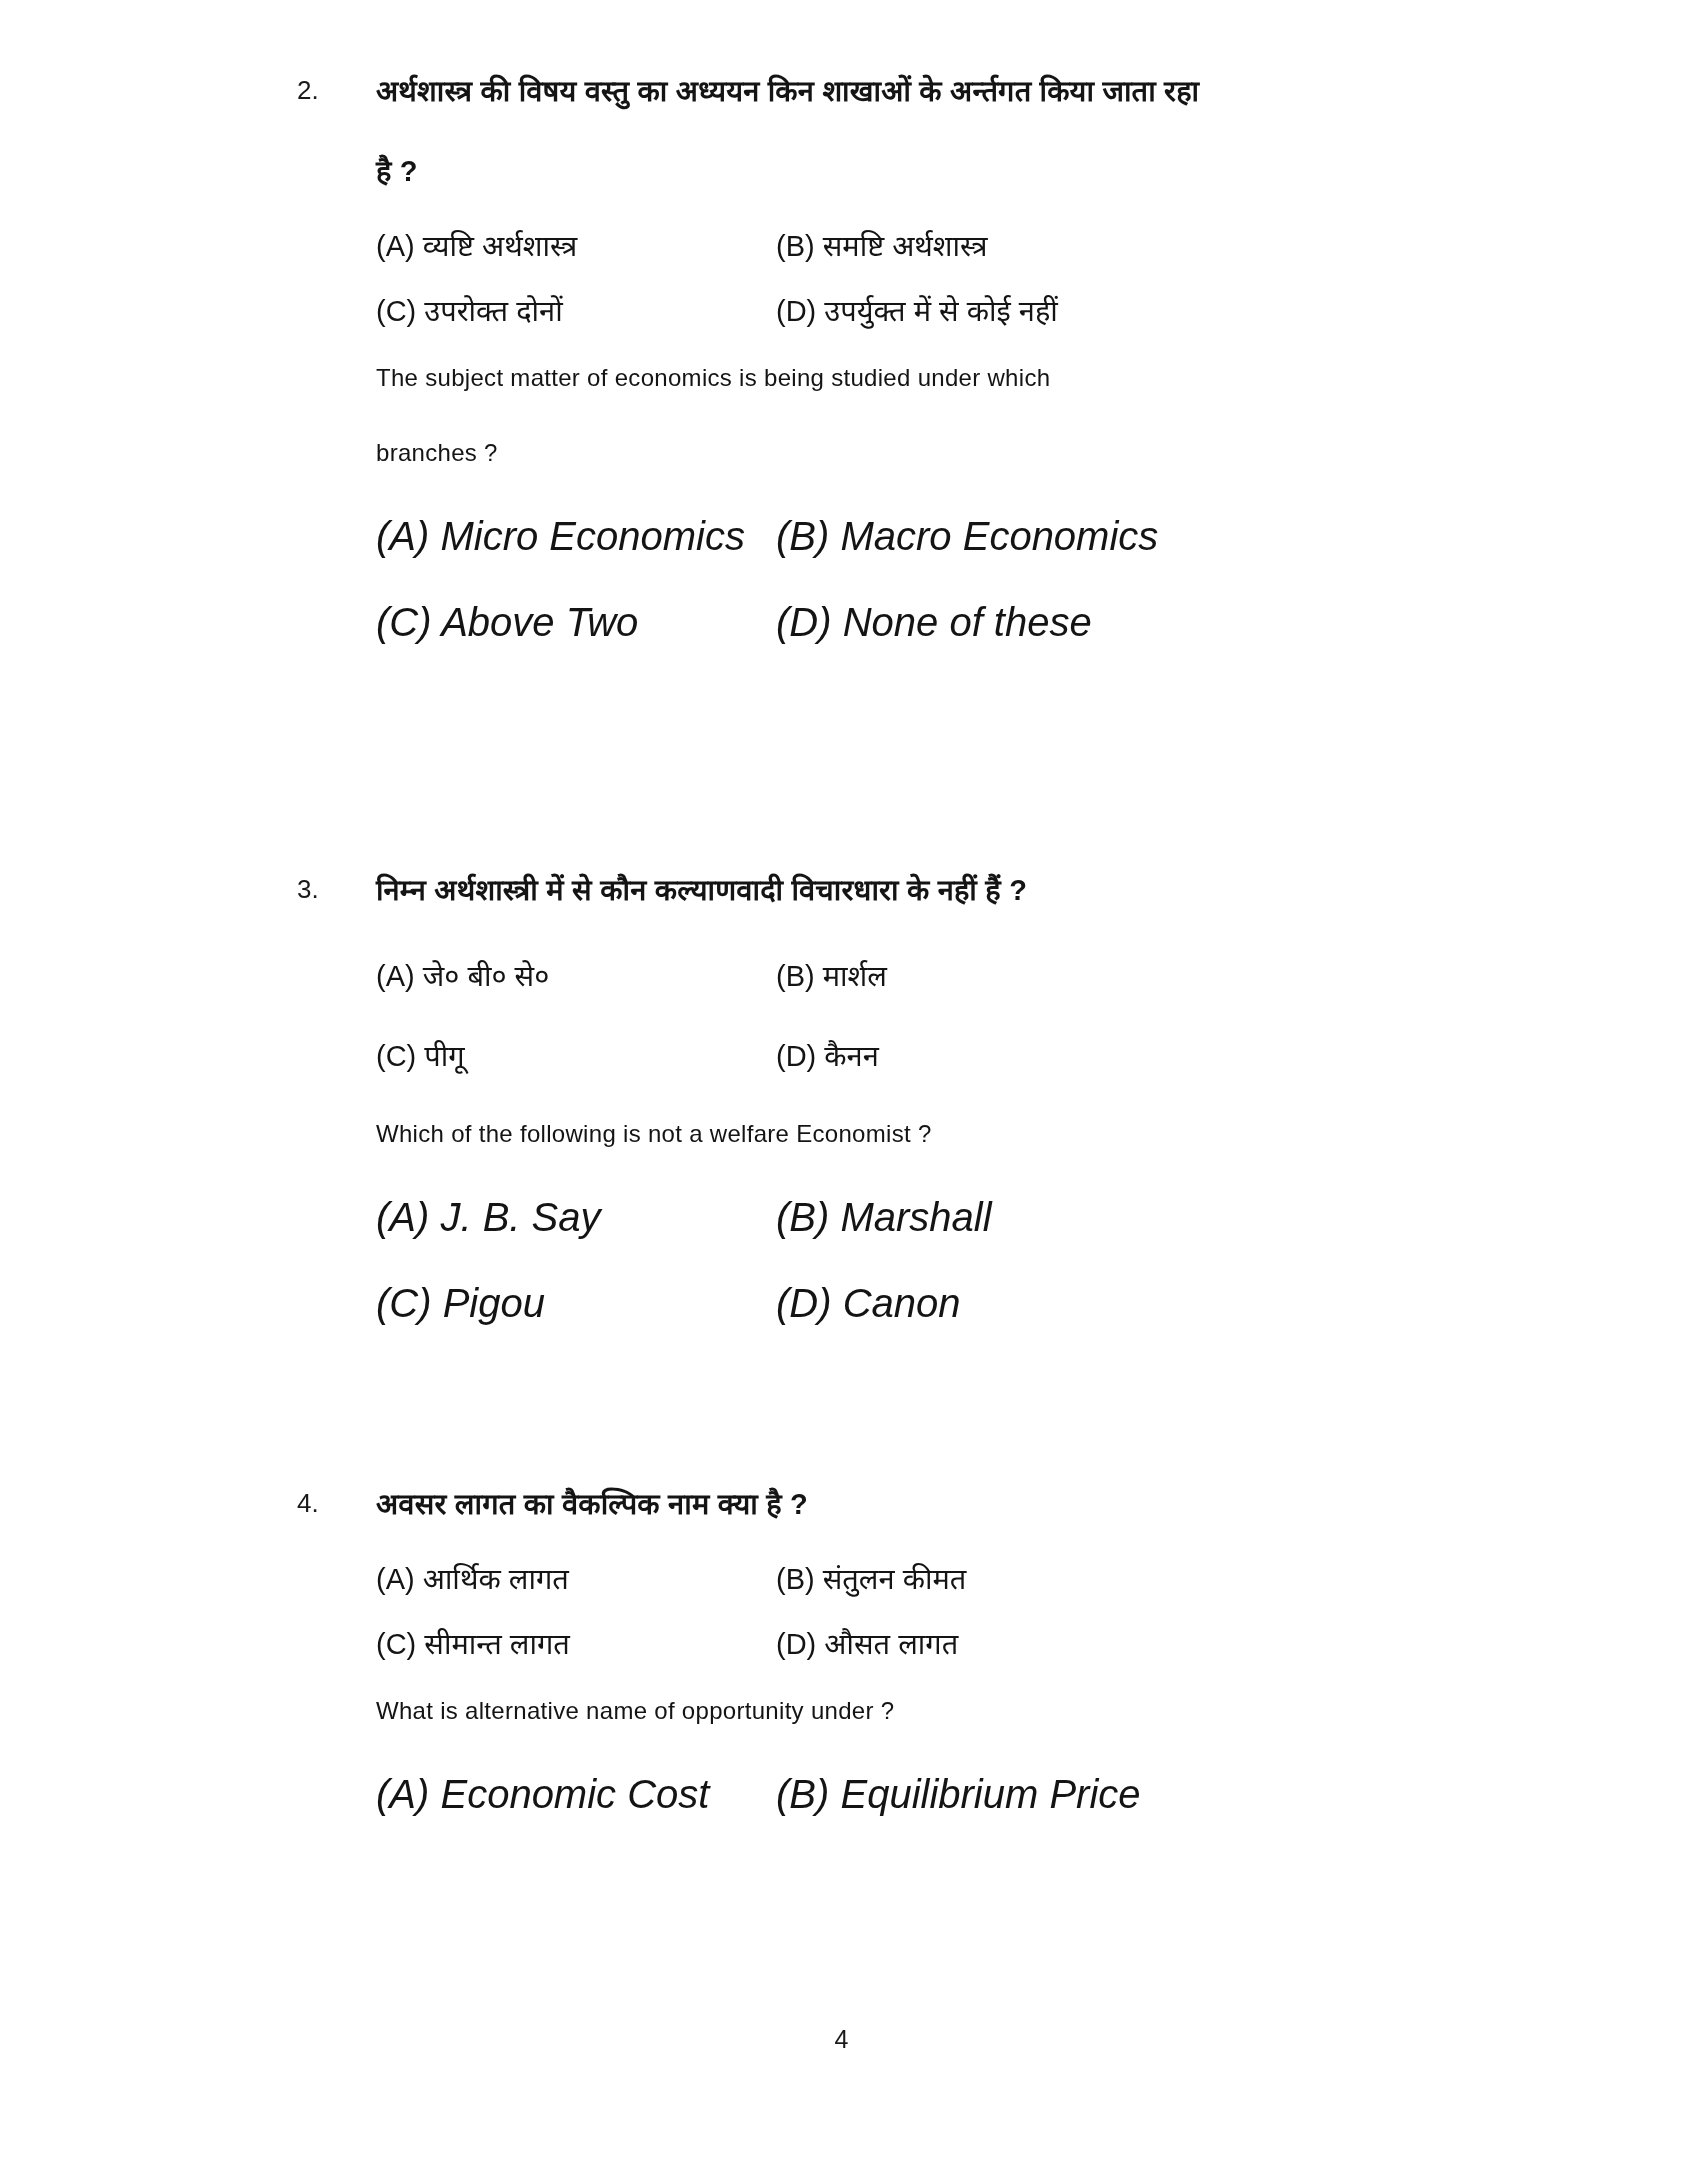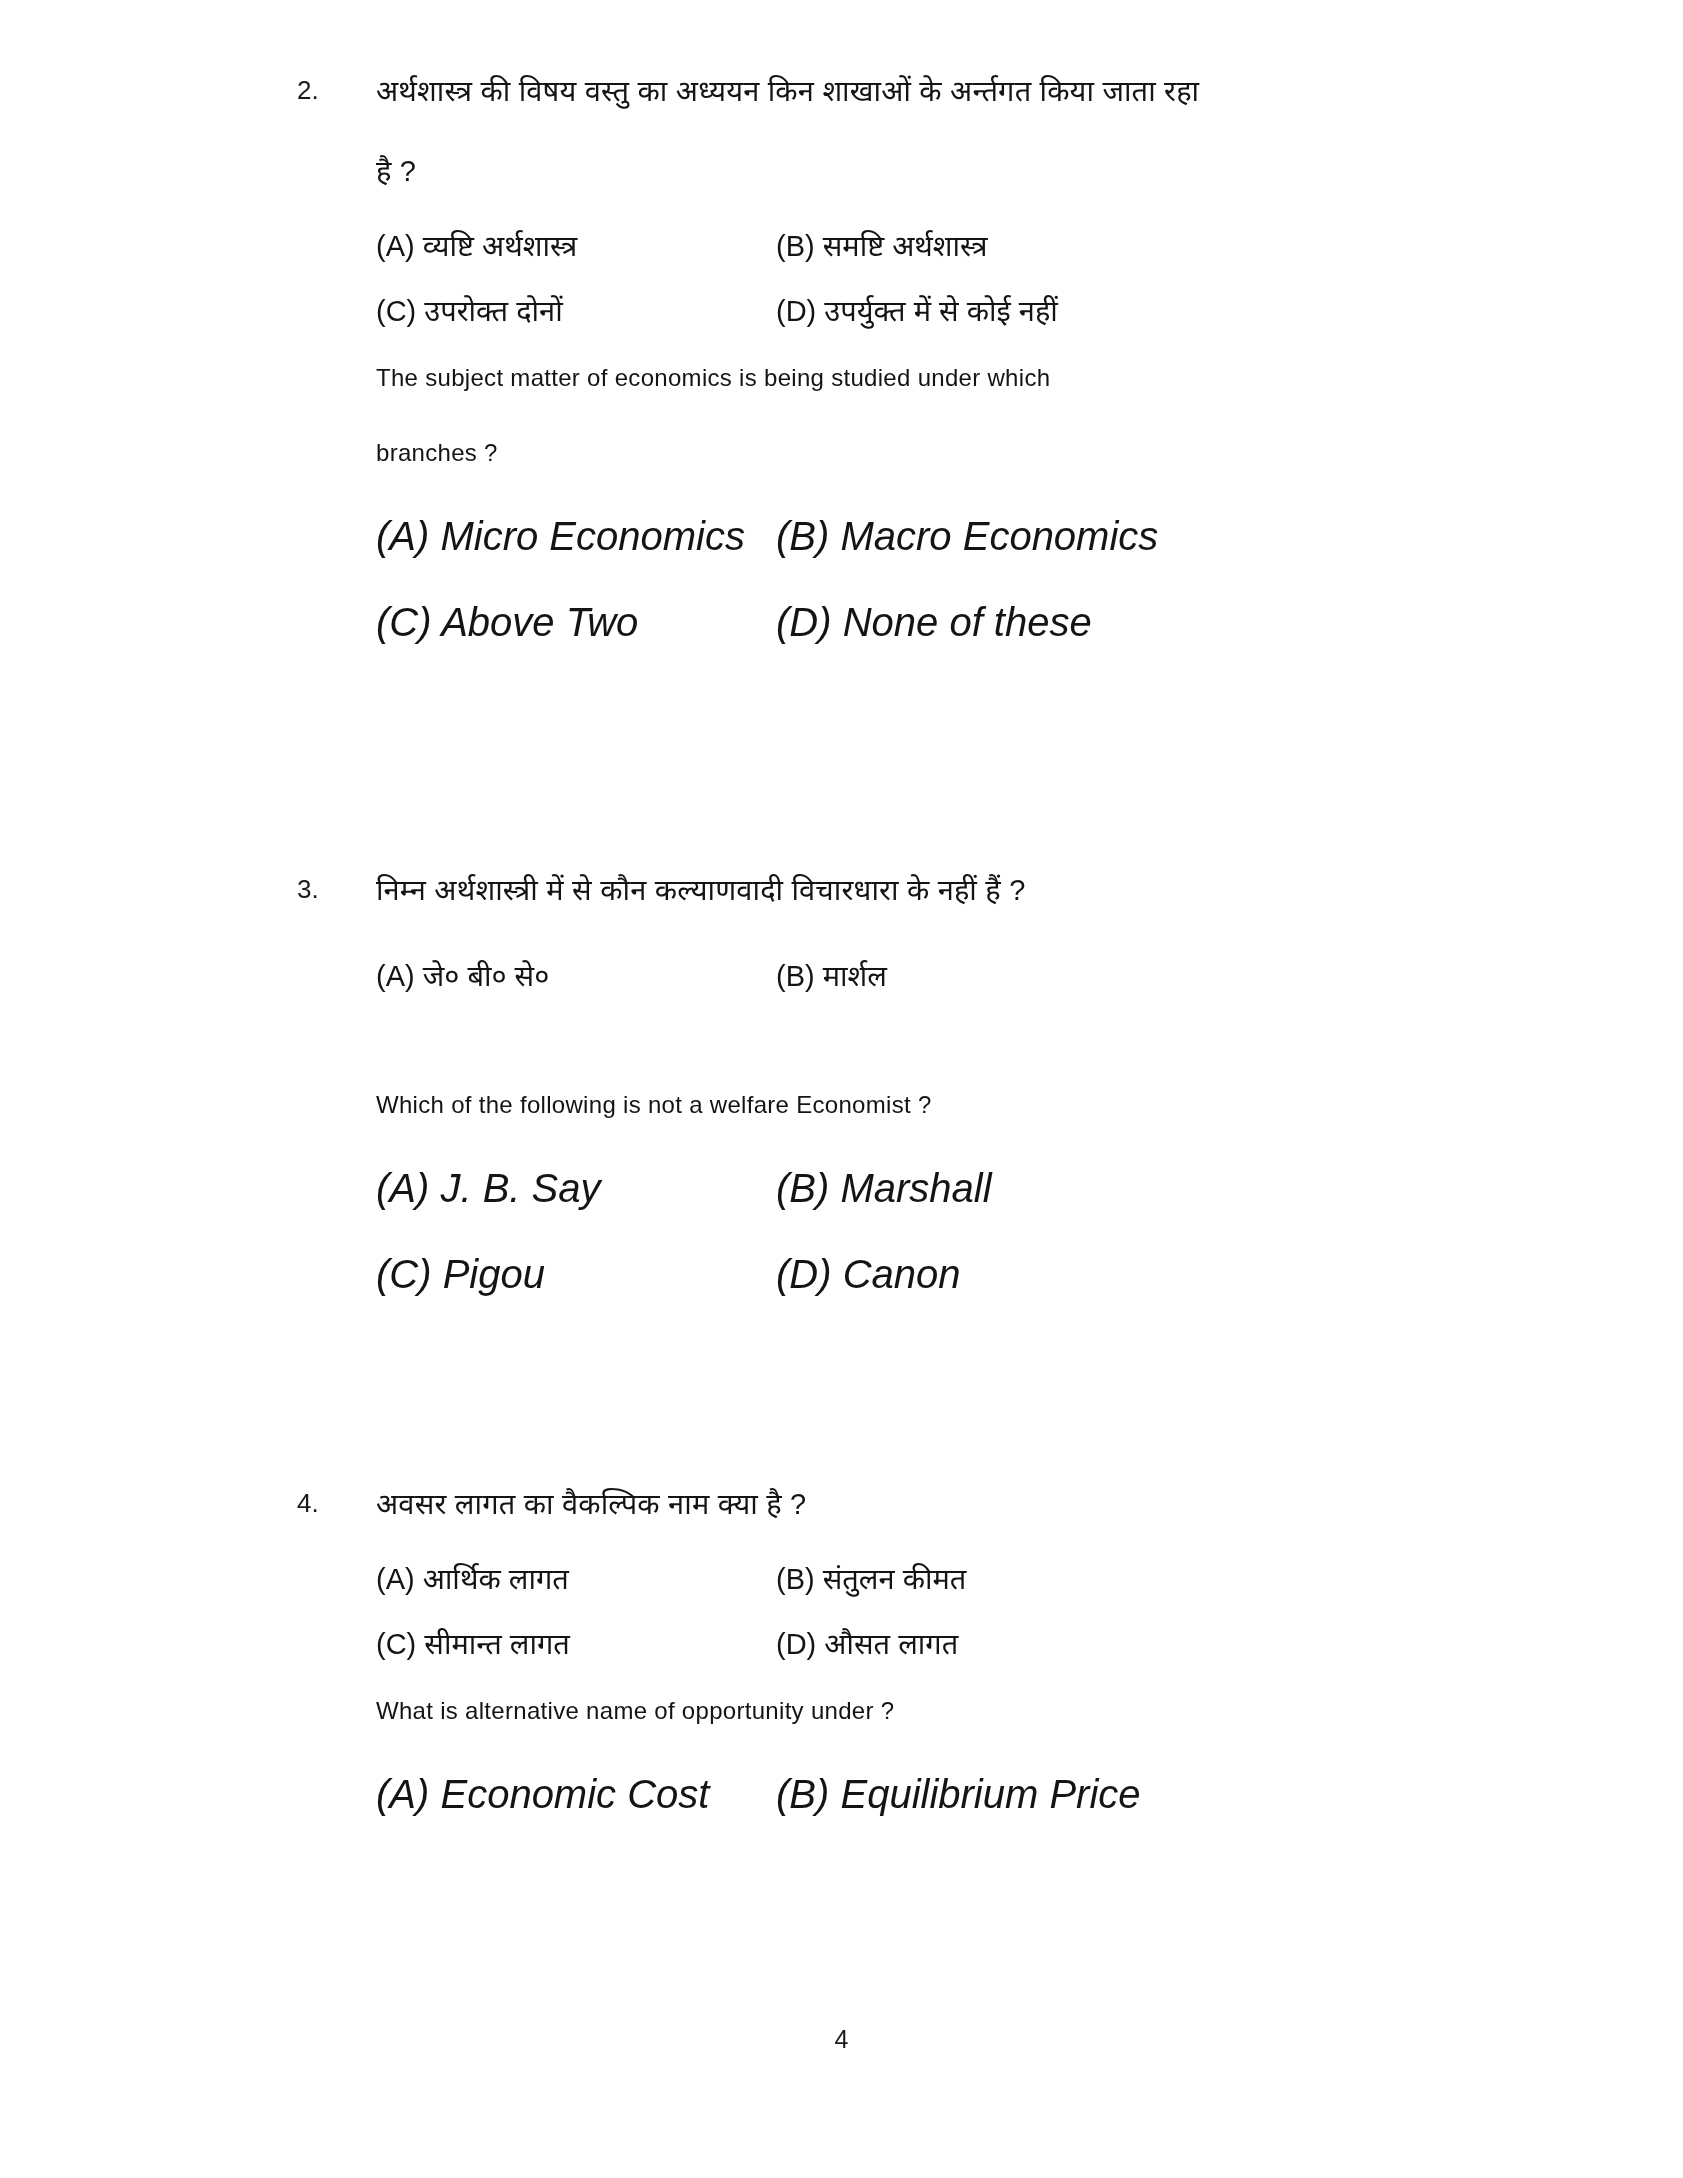--- a/index.html
+++ b/index.html
@@ -61,20 +61,21 @@
   .stem {
     font-size: 29px;
     line-height: 1.0;
     color: #141414;
   }
 
   .stem.hi {
     text-align: justify;
     text-justify: inter-word;
     letter-spacing: 0.2px;
+    font-weight: bold;
   }
 
   .stem.en {
     text-align: justify;
     text-justify: inter-word;
     font-size: 24px;
     letter-spacing: 0.3px;
   }
 
   .stem.en.nojust {
@@ -205,20 +206,30 @@
               <span class="lbl">(A)</span>
               <span>जे० बी० से०</span>
             </div>
             <div class="opt">
               <span class="lbl">(B)</span>
               <span>मार्शल</span>
             </div>
           </div>
 
           <div class="sp-h52"></div>
+          <div class="opts">
+            <div class="opt">
+              <span class="lbl">(C)</span>
+              <span>पीगू</span>
+            </div>
+            <div class="opt">
+              <span class="lbl">(D)</span>
+              <span> कैनन</span>
+            </div>
+          </div>
 
           <div class="sp-h52"></div>
           <div class="stem en nojust">Which of the following is not a welfare Economist ?</div>
 
           <div class="sp-h52"></div>
           <div class="opts">
             <div class="opt en">
               <span class="lbl">(A)</span>
               <span>J. B. Say</span>
             </div>

